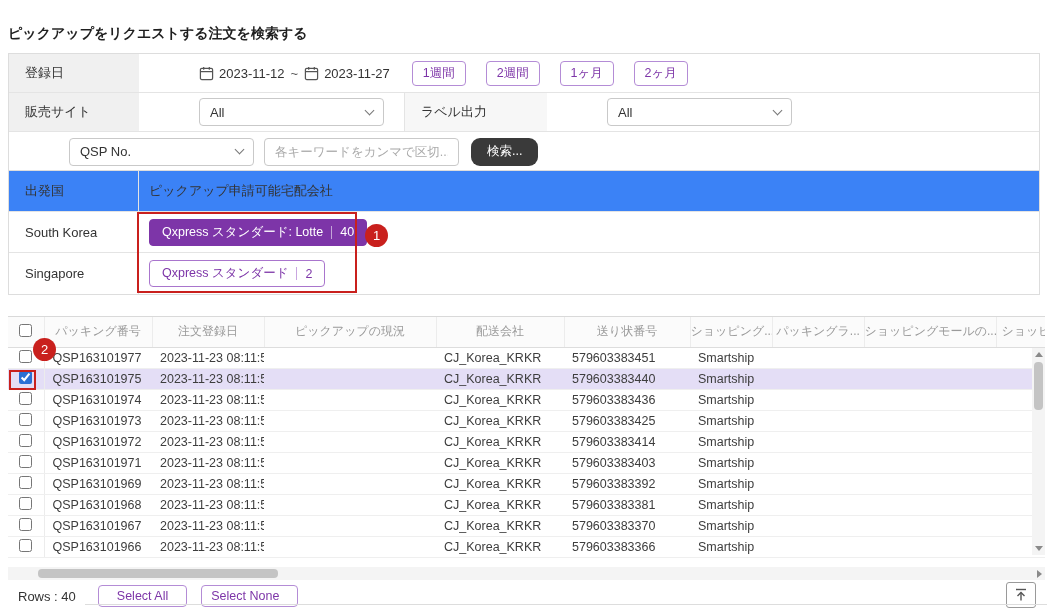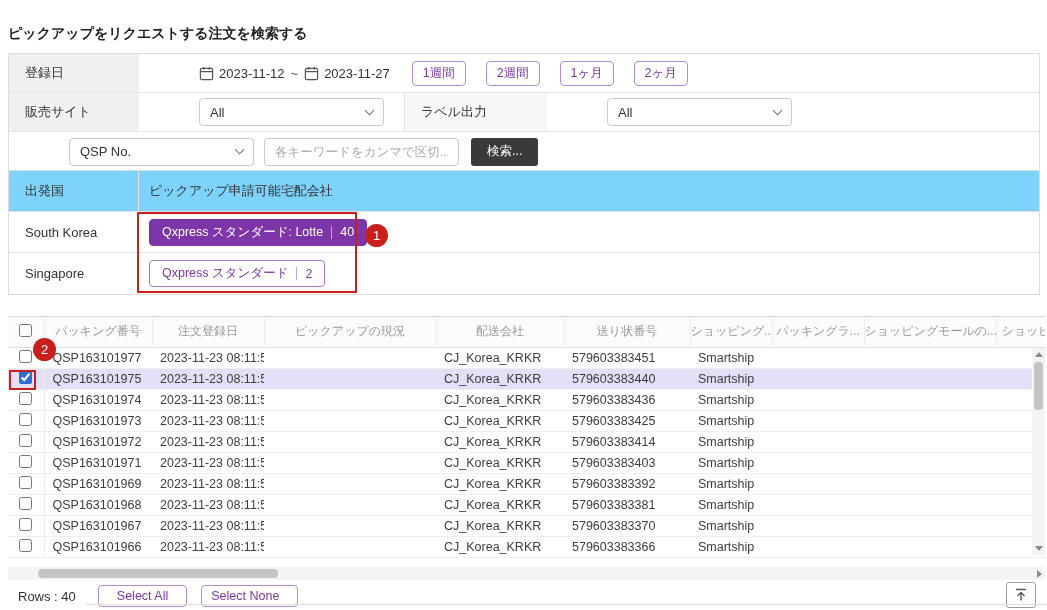--- a/index.html
+++ b/index.html
@@ -32,30 +32,30 @@
 
   .select { height:28px; min-width:185px; border:1px solid #c9c9c9; border-radius:4px; background:#fff;
     display:inline-flex; align-items:center; justify-content:space-between; padding:0 10px; cursor:pointer; color:#333; }
   .select.wide { min-width:250px; }
   .chev { width:7px; height:7px; border-right:1.5px solid #777; border-bottom:1.5px solid #777;
     transform:rotate(45deg); margin-top:-4px; flex:none; }
 
   .text-input { height:28px; width:195px; border:1px solid #c9c9c9; border-radius:4px; padding:0 10px;
     font-family:inherit; font-size:12.5px; color:#333; margin-left:10px; }
   .text-input::placeholder { color:#aaa; }
-  .search-btn { height:28px; margin-left:12px; background:#3a3a3a; color:#fff; border:none; border-radius:3px;
+  .search-btn { height:28px; margin-left:12px; background:#3a3a3a; color:#fff; border:none; border-radius:9px;
     padding:0 16px; font-family:inherit; font-size:12.5px; cursor:pointer; }
 
   
   .dep-panel { position:absolute; left:8px; top:170px; width:1032px; border:1px solid #ddd; background:#fff; }
   .dep-row { display:flex; height:41px; border-bottom:1px solid #e4e4e4; align-items:stretch; }
   .dep-row:last-child { border-bottom:none; }
   .dep-label { width:130px; flex:none; display:flex; align-items:center; padding-left:16px; border-right:1px solid #e4e4e4; }
   .dep-cell { flex:1; display:flex; align-items:center; padding-left:10px; }
-  .dep-row.head .dep-label, .dep-row.head .dep-cell { background:#7dd3fc; color:#333; }
+  .dep-row.head .dep-label, .dep-row.head .dep-cell { background:#3b82f6; color:#333; }
 
   .carrier-btn { height:27px; border-radius:4px; padding:0 12px; display:inline-flex; align-items:center; gap:8px;
     font-size:12.5px; cursor:pointer; font-family:inherit; }
   .carrier-btn.filled { background:#7d35a8; border:1px solid #7d35a8; color:#fff; }
   .carrier-btn.outline { background:#fff; border:1px solid #a975cd; color:#7d35a8; }
   .sep { width:1px; height:13px; }
   .sep.light { background:rgba(255,255,255,.55); }
   .sep.dark { background:#c9a6e0; }
 
   

